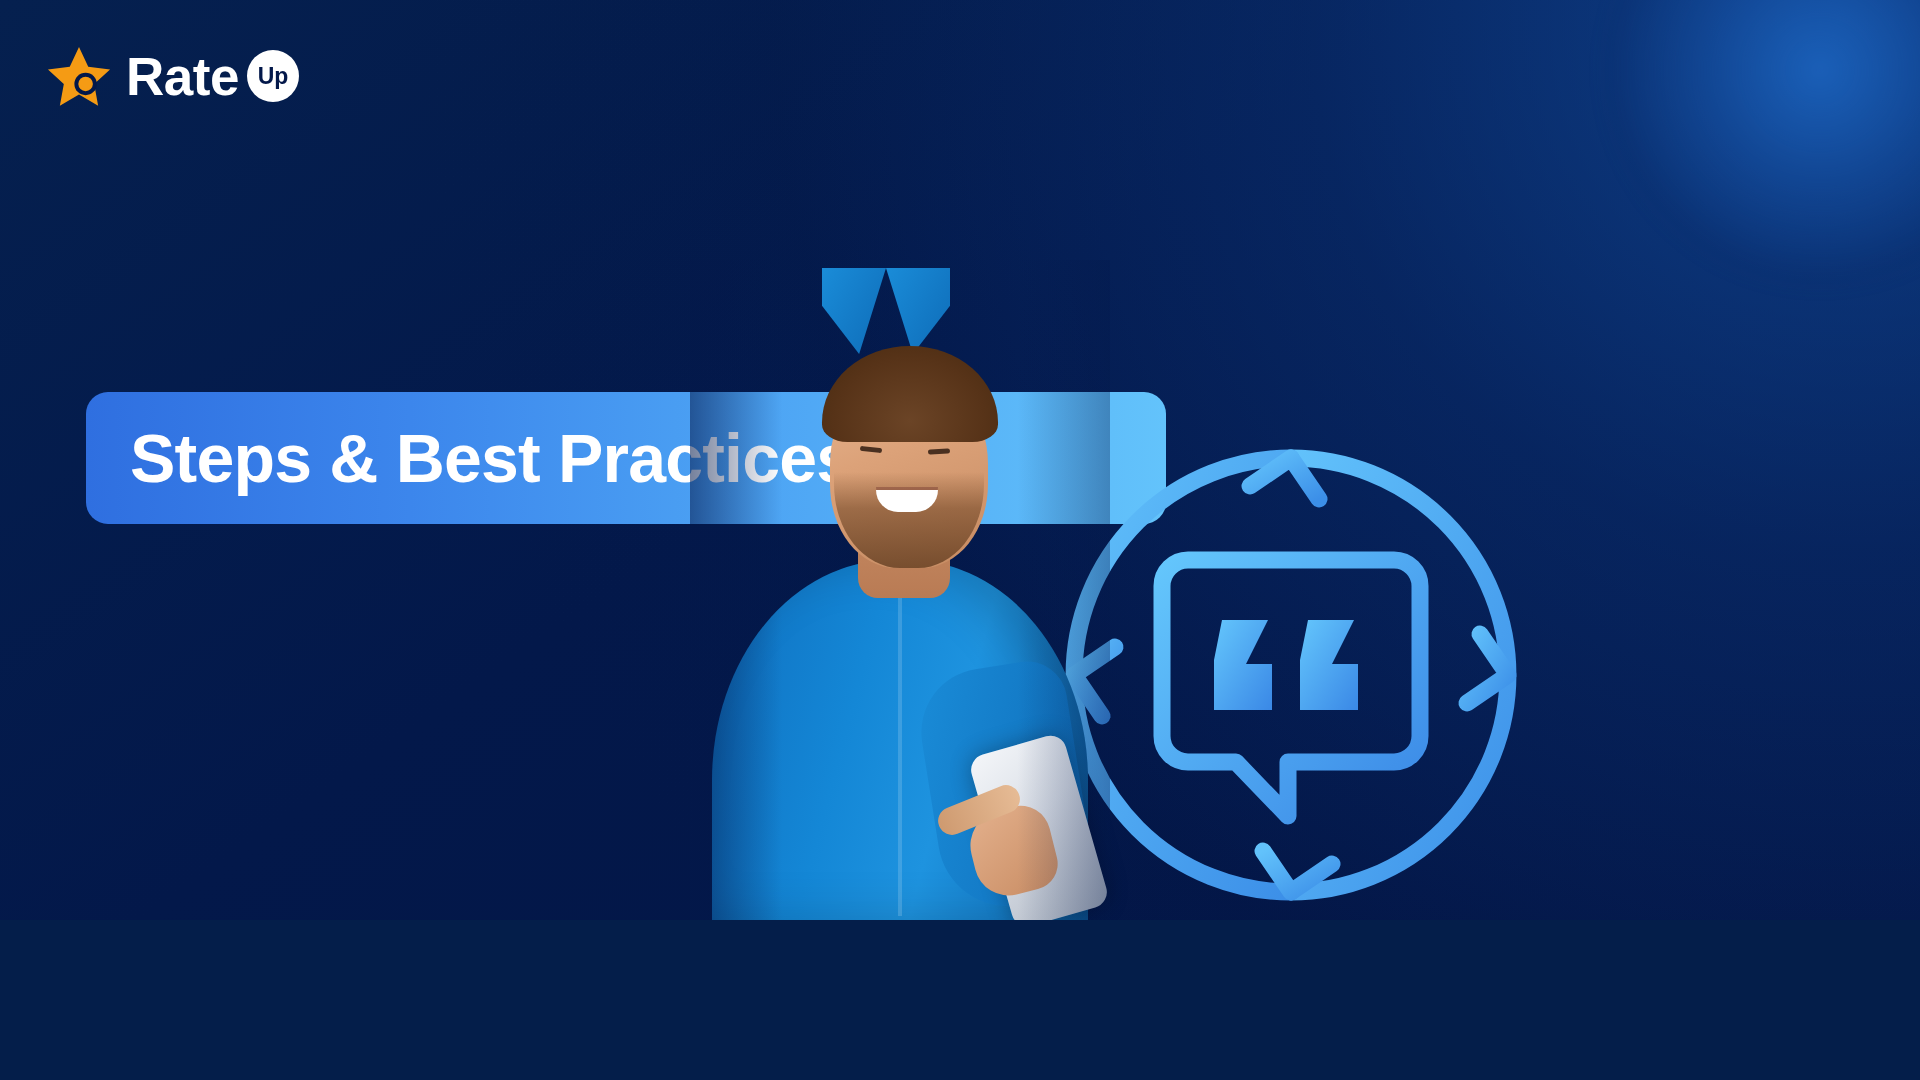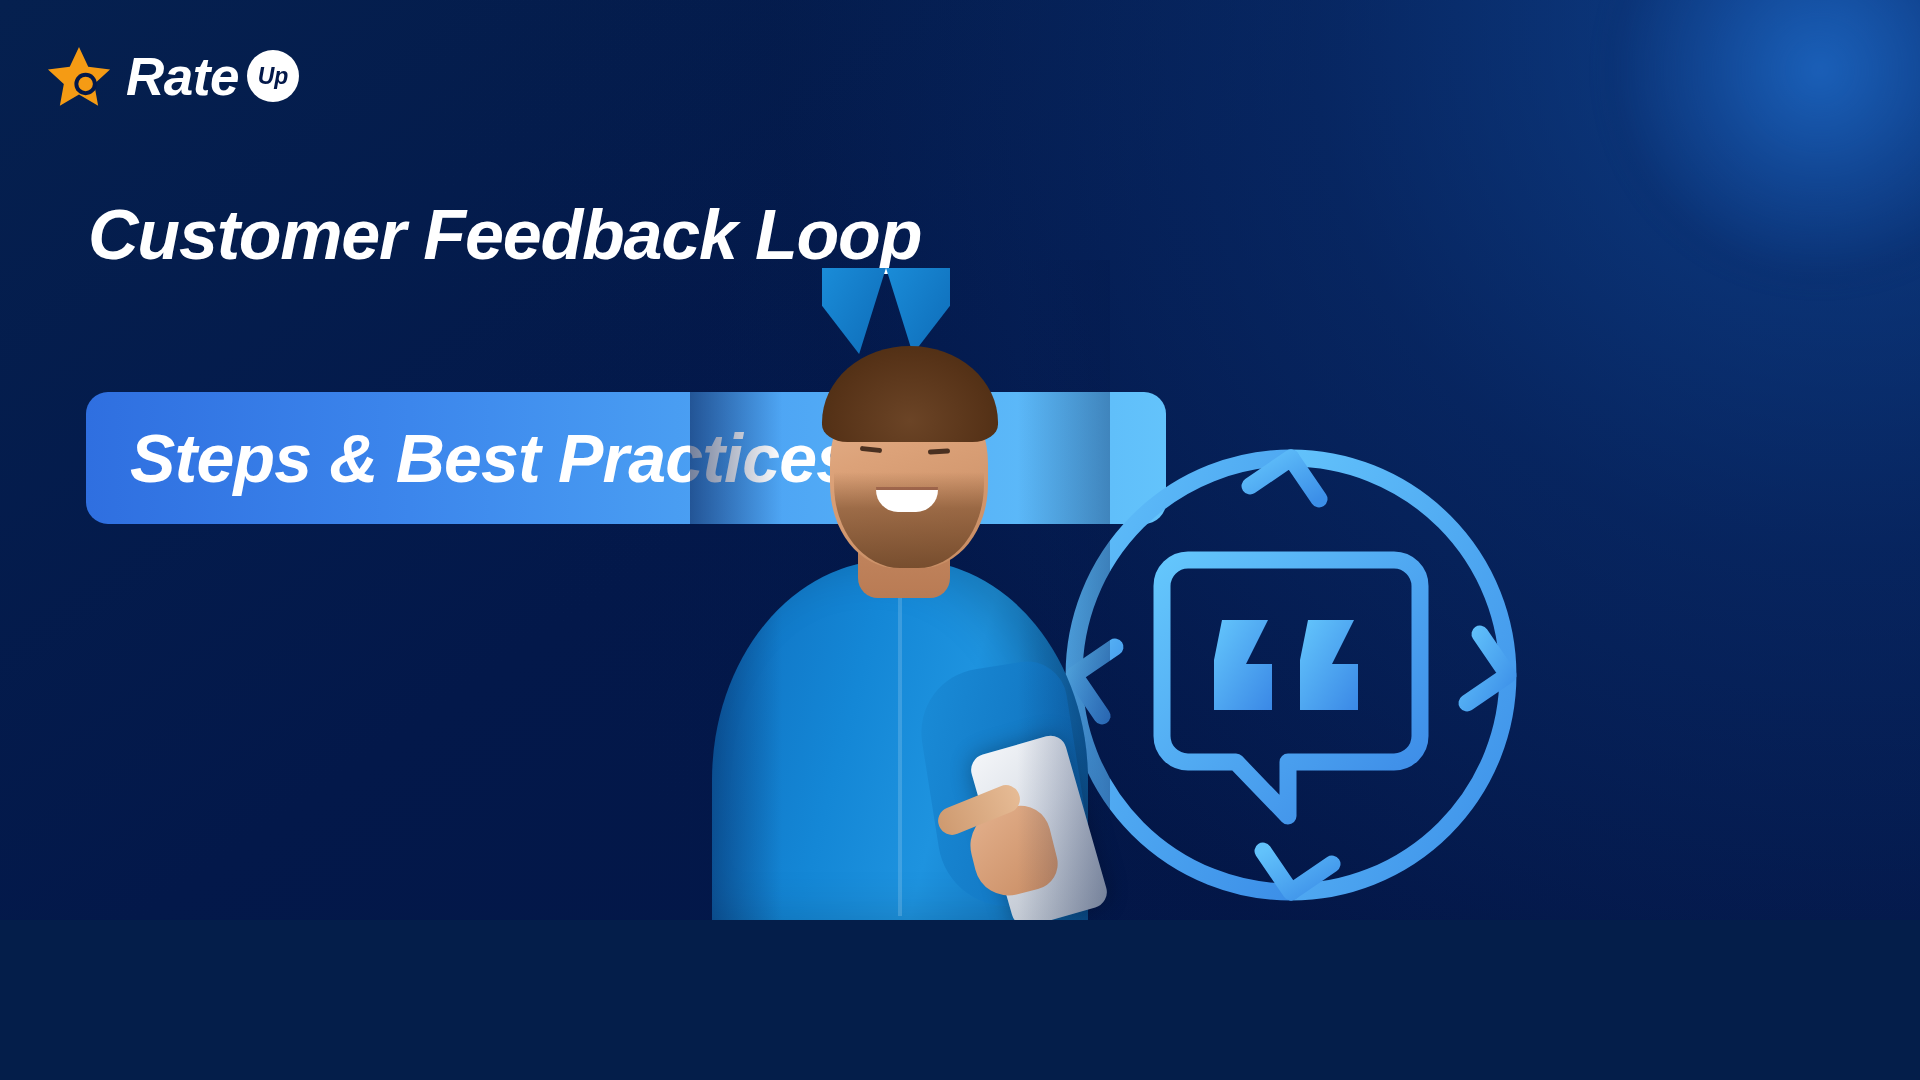--- a/index.html
+++ b/index.html
@@ -8,21 +8,20 @@
     overflow:hidden;
     background:#041E4A;
     font-family:"Liberation Sans", sans-serif;
   }
 
   #banner {
     position:relative;
     width:1920px; height:920px;
     background:#4c1d95;
     overflow:hidden;
-    font-style:italic;
   }
 
   
   .bg-base {
     position:absolute; inset:0;
     background:
       radial-gradient(circle at 96% 2%, rgba(23,96,190,0.55) 0%, rgba(16,70,150,0.30) 26%, rgba(7,32,84,0.05) 52%, rgba(3,24,74,0) 70%),
       linear-gradient(145deg,#05204F 0%, #03184A 45%, #031545 100%);
   }
   .corner-glow {
@@ -228,21 +227,20 @@
       <path d="M50 6 L64 36 L97 40 L73 62 L79 95 L50 78 L21 95 L27 62 L3 40 L36 36 Z" fill="#F59B14"></path>
       <circle cx="60" cy="62" r="17" fill="#03184A"></circle>
       <circle cx="60" cy="62" r="11" fill="#F59B14"></circle>
     </svg>
     <div class="logo-word">
       <span class="logo-text">Rate</span>
       <span class="logo-badge">Up</span>
     </div>
   </div>
 
-  <div class="headline">Customer Feedback Loop</div>
 
   <div class="subtitle-pill">
     <span class="subtitle-text">Steps &amp; Best Practices</span>
   </div>
 
   <div class="loop-graphic">
     <svg viewBox="0 0 510 510">
       <defs>
         <linearGradient id="loopGrad" x1="0" y1="0" x2="1" y2="1">
           <stop offset="0%" stop-color="#62C2FB"></stop>

